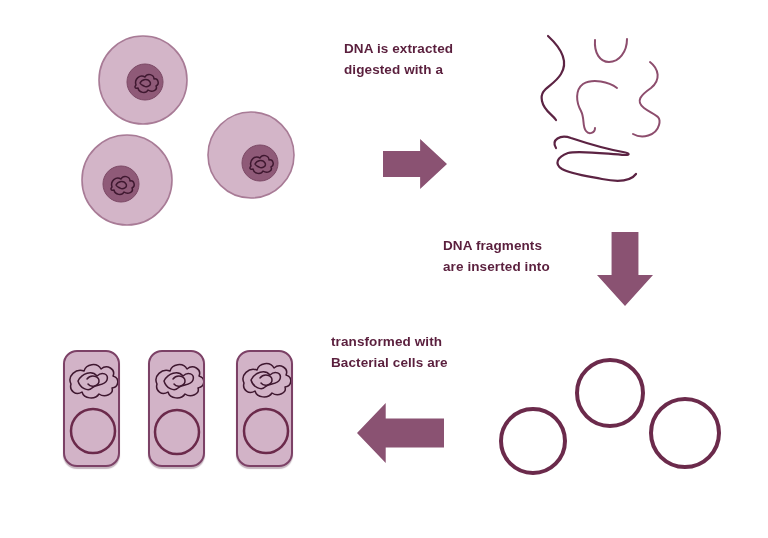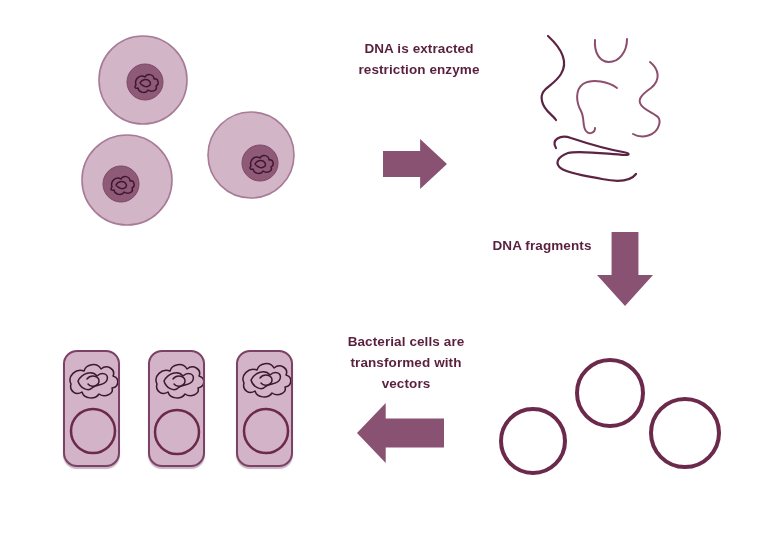--- a/index.html
+++ b/index.html
@@ -7,21 +7,21 @@
     position:relative;
     width:768px;height:538px;
     background:#ffffff;
     overflow:hidden;
     font-family:"Liberation Sans", sans-serif;
   }
   .abs{position:absolute;}
   .caption{
     position:absolute;
     width:150px;
-    text-align:center;
+    text-align:left;
     font-weight:bold;
     font-size:13.5px;
     line-height:21px;
     color:#5a1f3d;
     letter-spacing:.1px;
   }
   .arrow{position:absolute;background:#8a5272;}
   .arrow-right{
     left:383px;top:139px;width:64px;height:50px;
     clip-path:polygon(0 24%, 58% 24%, 58% 0%, 100% 50%, 58% 100%, 58% 76%, 0 76%);
@@ -82,49 +82,49 @@
     </g>
     <g>
       <circle cx="201" cy="140" r="43" fill="#d3b5c8" stroke="#a87b96" stroke-width="1.6"></circle>
       <circle cx="210" cy="148" r="18" fill="#8f5a78" stroke="#7c4a66" stroke-width="1"></circle>
       <use href="#tangleSmall" transform="translate(210,148)"></use>
     </g>
   </svg>
 
   <div class="caption" style="left:344px;top:38px;">
     <div>DNA is extracted</div>
-    <div>restriction enzyme</div>
+    <div>digested with a</div>
   </div>
 
   <div class="arrow arrow-right"></div>
 
   <svg class="abs" style="left:523px;top:22px;" width="205" height="185" viewBox="0 0 205 185">
     <path class="frag-dark" d="M25,14 C38,26 46,39 38,52 C30,65 16,66 19,79 C21,89 29,92 33,98"></path>
     <path class="frag-light" d="M72,18 C71,31 77,40 86,40 C96,40 104,30 104,17"></path>
     <path class="frag-light" d="M127,40 C136,47 138,58 128,66 C118,73 112,79 121,86 C130,93 139,93 136,103 C133,114 119,117 110,112"></path>
     <path class="frag-light" d="M94,66 C86,60 70,56 60,62 C52,68 53,80 58,89 C62,97 59,104 63,109 C66,113 72,111 72,106"></path>
     <path class="frag-dark" d="M33,126 C28,118 37,112 48,116 C63,121 83,127 100,130 C106,131 108,133 102,133 C84,132 56,128 45,131 C34,135 31,142 39,147 C48,152 64,154 79,157 C94,160 107,160 113,152"></path>
   </svg>
 
-  <div class="caption" style="left:467px;top:235px;">
+  <div class="caption" style="left:443px;top:235px;">
     <div>DNA fragments</div>
+    <div>are inserted into</div>
   </div>
 
   <div class="arrow arrow-down"></div>
 
   <svg class="abs" style="left:493px;top:353px;" width="235" height="125" viewBox="0 0 235 125">
     <circle cx="40" cy="88" r="32" fill="none" stroke="#6b2a4b" stroke-width="4"></circle>
     <circle cx="117" cy="40" r="33" fill="none" stroke="#6b2a4b" stroke-width="4"></circle>
     <circle cx="192" cy="80" r="34" fill="none" stroke="#6b2a4b" stroke-width="4"></circle>
   </svg>
 
   <div class="caption" style="left:331px;top:331px;">
+    <div>transformed with</div>
     <div>Bacterial cells are</div>
-    <div>transformed with</div>
-    <div>vectors</div>
   </div>
 
   <div class="arrow arrow-left"></div>
 
   <div class="bacterium" style="left:63px;">
     <svg viewBox="0 0 53 113">
       <use href="#tangleBig" transform="translate(26,27)"></use>
       <circle cx="28" cy="79" r="22" fill="none" stroke="#6b2a4b" stroke-width="2.5"></circle>
     </svg>
   </div>

